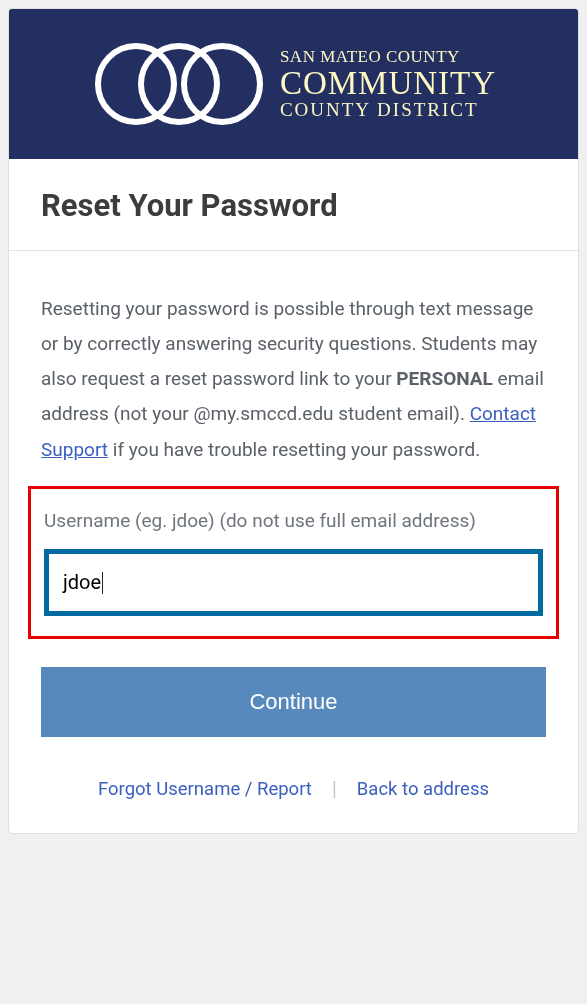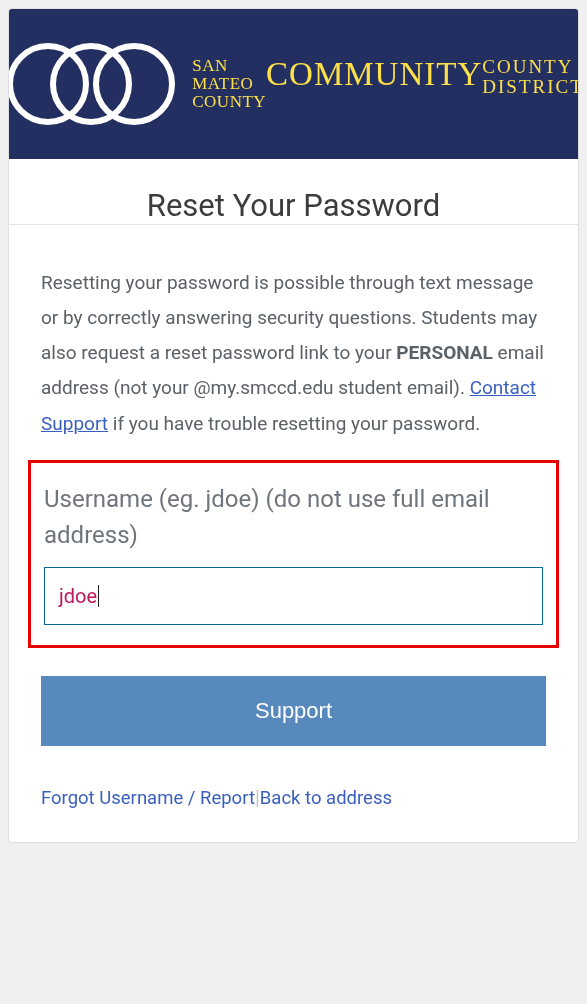--- a/index.html
+++ b/index.html
@@ -25,23 +25,23 @@
       display: flex;
       align-items: center;
       justify-content: center;
       gap: 14px;
     }
     .logo-rings {
       display: flex;
       align-items: center;
     }
     .logo-text {
-      color: #fde047;
+      color: #fef9c3;
       display: flex;
-      flex-direction: row;
+      flex-direction: column;
       font-family: Georgia, 'Times New Roman', serif;
       line-height: 1.05;
     }
     .logo-text-small {
       font-size: 17px;
       letter-spacing: 0.5px;
     }
     .logo-text-large {
       font-size: 33px;
       font-weight: normal;
@@ -49,23 +49,23 @@
     }
     .logo-text-med {
       font-size: 19px;
       letter-spacing: 2px;
     }
     .content {
       padding: 28px 32px 32px 32px;
     }
     .page-title {
       font-size: 31px;
-      font-weight: 400;
+      font-weight: 700;
       color: #3c3c3c;
-      text-align: center;
+      margin-bottom: 26px;
     }
     .divider {
       border: none;
       border-top: 1px solid #e4e4e4;
       margin: 0 -32px 40px -32px;
     }
     .intro-text {
       font-size: 19px;
       color: #5b6168;
       line-height: 1.85;
@@ -78,48 +78,50 @@
     .intro-text a {
       color: #3b5fbf;
       text-decoration: underline;
     }
     .highlight-box {
       border: 3px solid #e60000;
       padding: 18px 13px 20px 13px;
       margin: 0 -13px 28px -13px;
     }
     .field-label {
-      font-size: 24px;
+      font-size: 19px;
       color: #6f757d;
       line-height: 1.5;
       margin-bottom: 14px;
     }
     .text-input {
       width: 100%;
       padding: 16px 14px;
       font-size: 20px;
-      color: #be185d;
-      border: 1px solid #0369a1;
+      color: #000000;
+      border: 5px solid #0369a1;
       outline: none;
       font-family: inherit;
     }
     .continue-btn {
       width: 100%;
       background: #5889bd;
       color: #ffffff;
       border: none;
       padding: 22px 0;
       font-size: 22px;
       font-weight: 500;
       cursor: pointer;
       margin-bottom: 40px;
     }
     .footer-links {
       display: flex;
       align-items: center;
+      justify-content: center;
+      gap: 20px;
       font-size: 18.5px;
     }
     .footer-links a {
       color: #3b5fbf;
       text-decoration: none;
       cursor: pointer;
     }
     .footer-sep {
       color: #c5c5c5;
       font-size: 20px;
@@ -161,21 +163,21 @@
 
     <p class="intro-text">
       <span>Resetting your password is possible through text message or by correctly answering security questions. Students may also request a reset password link to your </span><strong>PERSONAL</strong><span> email address (not your @my.smccd.edu student email). </span><a href="#">Contact Support</a><span> if you have trouble resetting your password.</span>
     </p>
 
     <div class="highlight-box">
       <div class="field-label">Username (eg. jdoe) (do not use full email address)</div>
       <div class="text-input"><span>jdoe</span><span class="caret"></span></div>
     </div>
 
-    <button class="continue-btn">Support</button>
+    <button class="continue-btn">Continue</button>
 
     <div class="footer-links">
       <a href="#">Forgot Username / Report</a>
       <span class="footer-sep">|</span>
       <a href="#">Back to address</a>
     </div>
   </div>
 
 </div>
 

